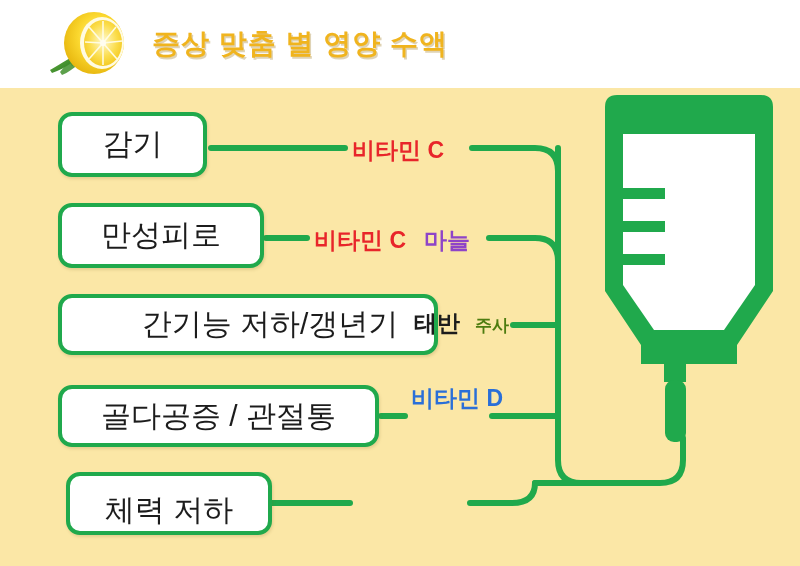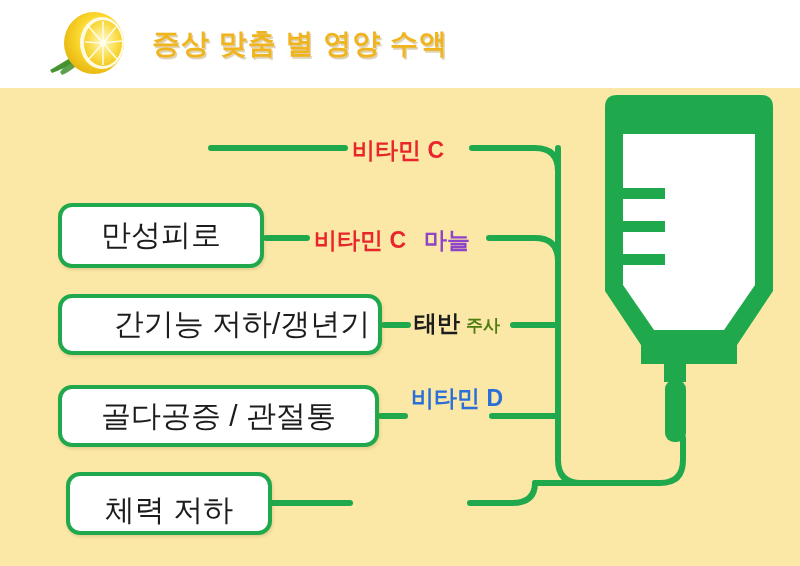--- a/index.html
+++ b/index.html
@@ -188,47 +188,50 @@
       <rect x="623" y="188" width="42" height="11"></rect>
       <rect x="623" y="221" width="42" height="11"></rect>
       <rect x="623" y="254" width="42" height="11"></rect>
     </g>
 
     <rect x="664" y="364" width="22" height="18" fill="#20a94c"></rect>
 
     <rect x="665" y="380" width="21" height="62" rx="9" ry="9" fill="#20a94c"></rect>
   </svg>
 
+  <div class="symptom-box" style="left:58px;  top:112px; width:149px; height:65px;">
+    <span>감기</span>
+  </div>
 
   <div class="symptom-box" style="left:58px;  top:203px; width:206px; height:65px;">
     <span>만성피로</span>
   </div>
 
-  <div class="symptom-box" style="left:58px;  top:294px; width:324px; height:61px;padding-left:44px;">
+  <div class="symptom-box" style="left:58px;  top:294px; width:380px; height:61px;padding-left:44px;">
     <span>간기능 저하/갱년기</span>
   </div>
 
   <div class="symptom-box" style="left:58px;  top:385px; width:321px; height:62px;">
     <span>골다공증 / 관절통</span>
   </div>
 
   <div class="symptom-box" style="left:66px;  top:472px; width:206px; height:63px;align-items:flex-end;">
     <span>체력 저하</span>
   </div>
 
   <div class="nutrient-label" style="left:352px; top:134px; height:28px;">
     <span class="nutrient-main" style="color:#e8252a;">비타민 C</span>
   </div>
 
   <div class="nutrient-label" style="left:314px; top:224px; height:28px;">
     <span class="nutrient-main" style="color:#e8252a;">비타민 C</span>
     <span class="nutrient-main" style="color:#8e44c8; margin-left:18px;">마늘</span>
   </div>
 
-  <div class="nutrient-label" style="left:414px; top:312px; height:28px; align-items:baseline;">
+  <div class="nutrient-label" style="left:414px; top:312px; height:28px; align-items:baseline;gap:9px;">
     <span class="nutrient-main" style="color:#1c1c1c;">태반</span>
     <span class="nutrient-small" style="color:#4d7c0f;">주사</span>
   </div>
 
   <div class="nutrient-label" style="left:411px; top:382px; height:28px;">
     <span class="nutrient-main" style="color:#2a6fd8;">비타민 D</span>
   </div>
 
 
 </div>

